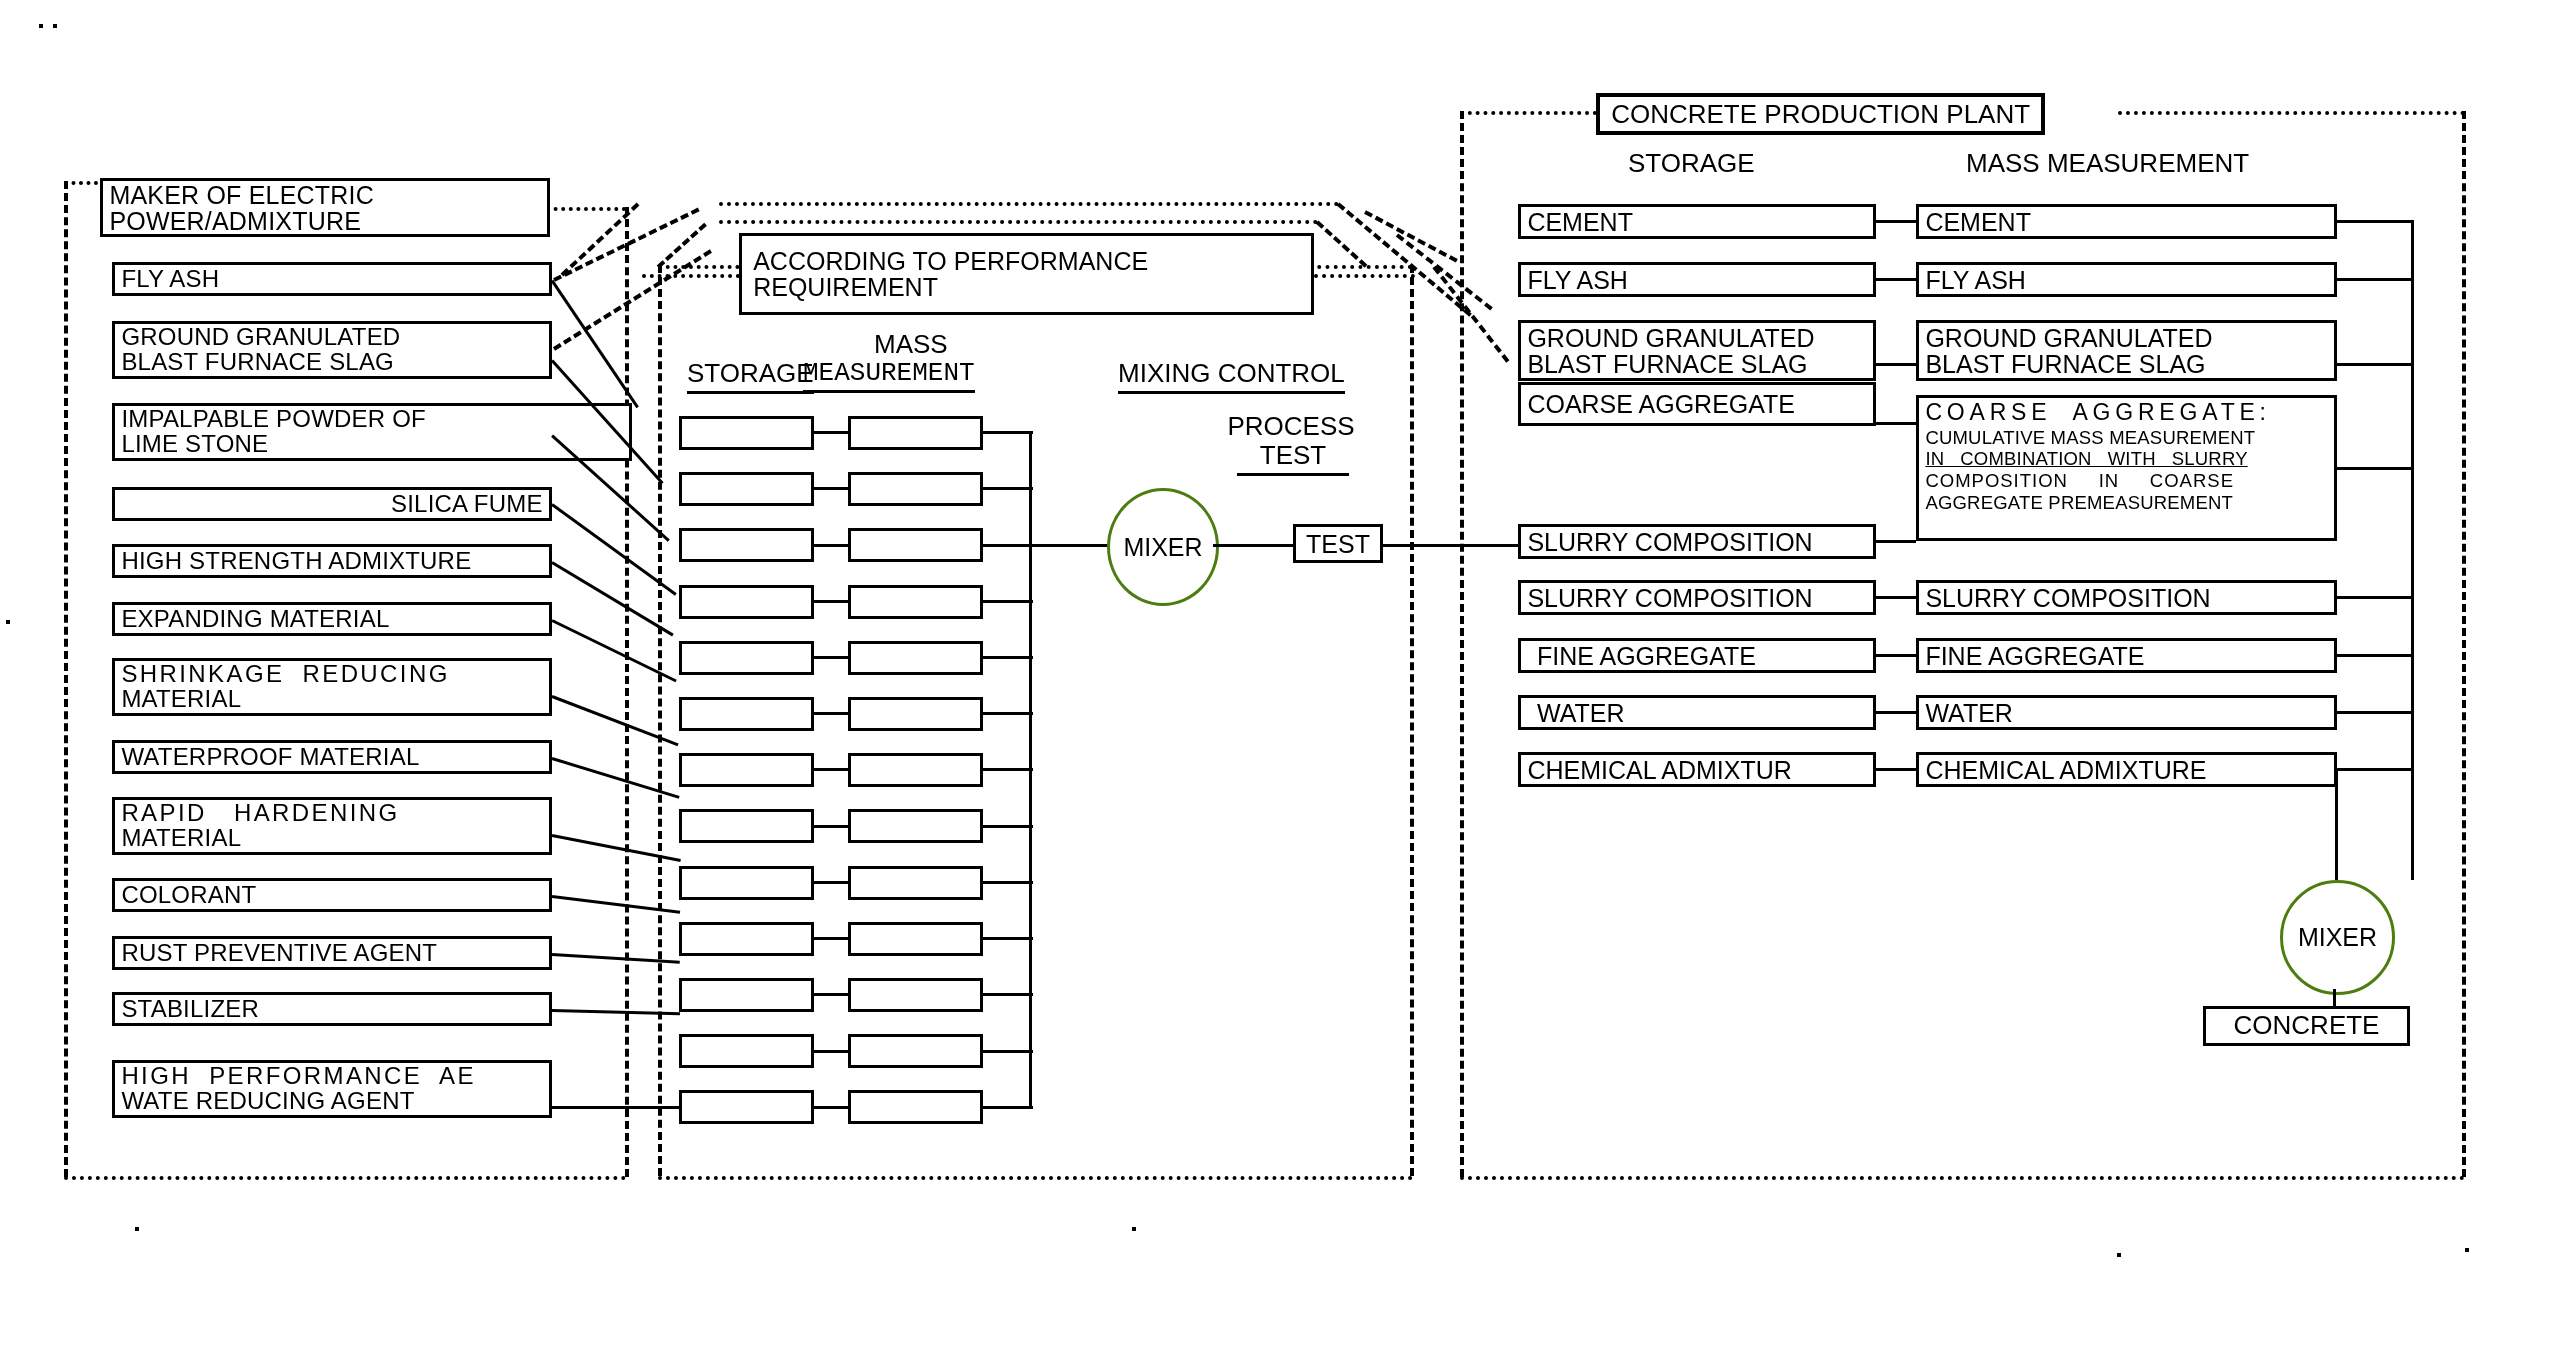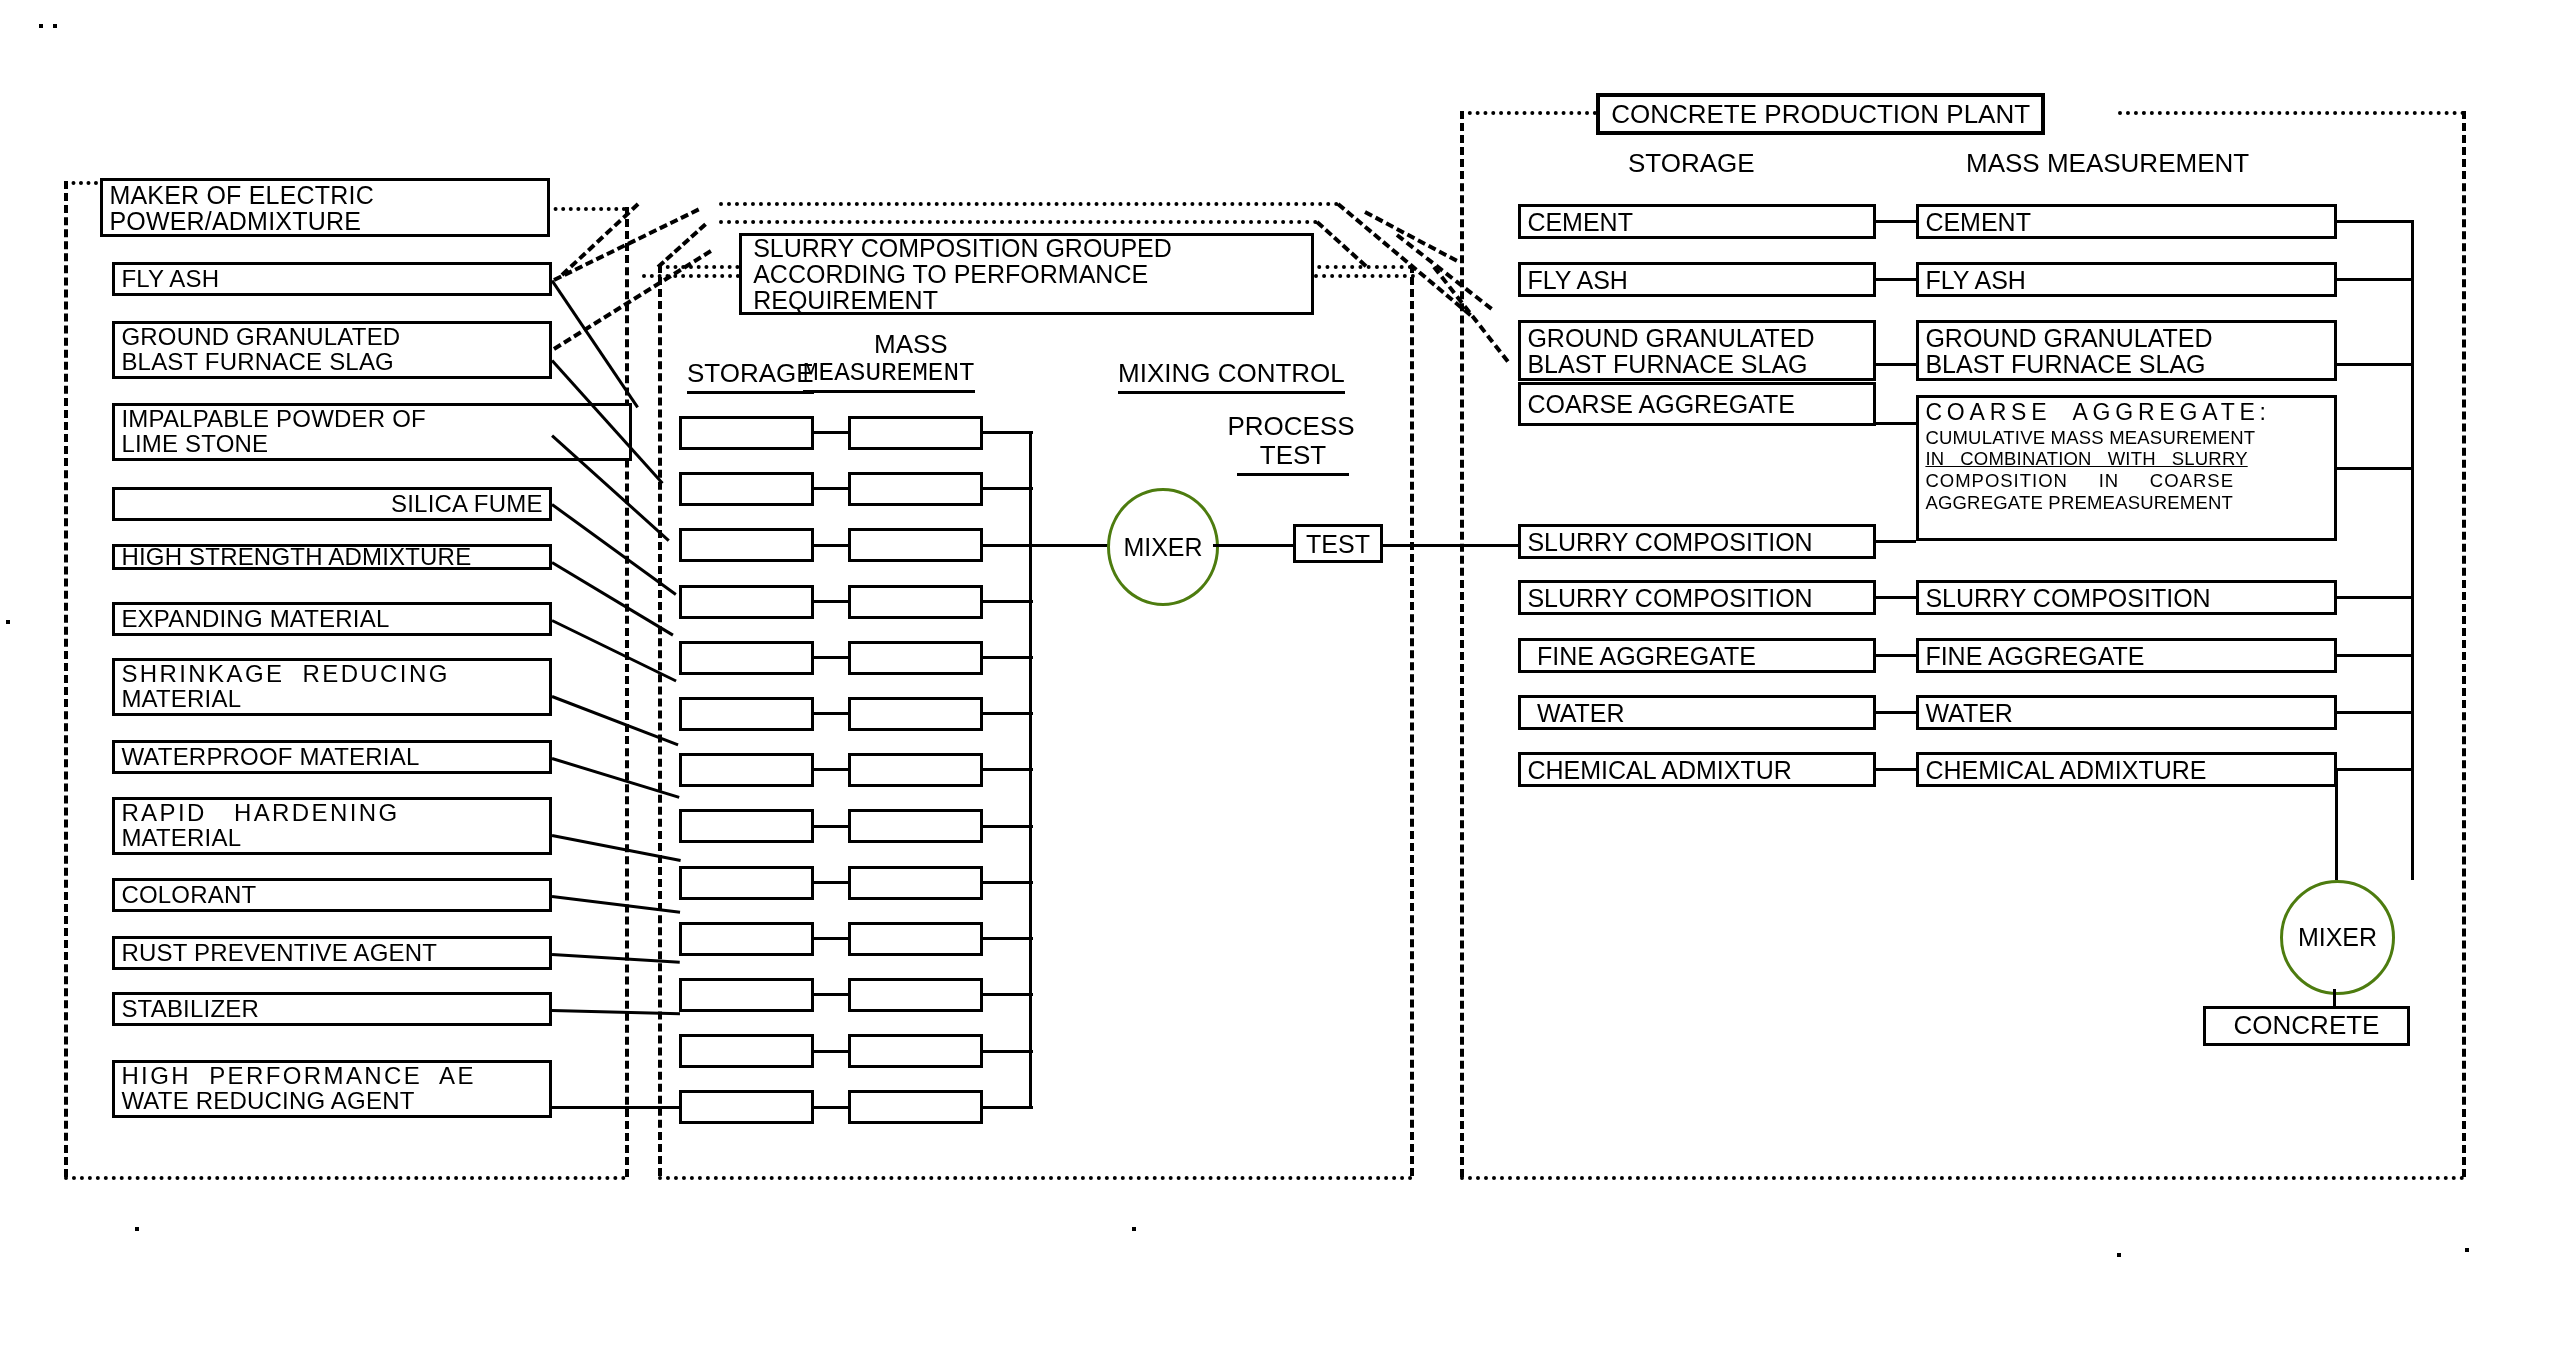--- a/index.html
+++ b/index.html
@@ -96,21 +96,21 @@
 
   <div class="box lbox" style="left:112px;top:403px;width:520px;height:58px;">
     <span class="ln">IMPALPABLE POWDER OF</span>
     <span class="ln">LIME STONE</span>
   </div>
 
   <div class="box lbox" style="left:112px;top:487px;width:440px;height:34px;text-align:right;">
     <span class="ln">SILICA FUME</span>
   </div>
 
-  <div class="box lbox" style="left:112px;top:544px;width:440px;height:26px;">
+  <div class="box lbox" style="left:112px;top:544px;width:440px;height:34px;">
     <span class="ln">HIGH STRENGTH ADMIXTURE</span>
   </div>
 
   <div class="box lbox" style="left:112px;top:602px;width:440px;height:34px;">
     <span class="ln">EXPANDING MATERIAL</span>
   </div>
 
   <div class="box lbox" style="left:112px;top:658px;width:440px;height:58px;">
     <span class="ln sp-wide">SHRINKAGE  REDUCING</span>
     <span class="ln">MATERIAL</span>
@@ -136,21 +136,20 @@
   <div class="box lbox" style="left:112px;top:992px;width:440px;height:34px;">
     <span class="ln">STABILIZER</span>
   </div>
 
   <div class="box lbox" style="left:112px;top:1060px;width:440px;height:58px;">
     <span class="ln sp-wide">HIGH  PERFORMANCE  AE</span>
     <span class="ln">WATE REDUCING AGENT</span>
   </div>
 
   <div class="box" style="left:739px;top:233px;width:575px;height:82px;padding:1.6px 11.2px;font-size:25px;">
-    <span class="ln">SLURRY COMPOSITION GROUPED</span>
     <span class="ln">ACCORDING TO PERFORMANCE</span>
     <span class="ln">REQUIREMENT</span>
   </div>
 
   <div class="txt h-col ul" style="left:687px;top:358px;">STORAGE</div>
   <div class="txt h-col" style="left:874px;top:329px;">MASS</div>
   <div class="txt h-col ul" style="left:803px;top:358px;font-family:Liberation Mono, monospace;">MEASUREMENT</div>
   <div class="txt h-col ul" style="left:1118px;top:358px;">MIXING CONTROL</div>
 
   <div class="txt h-col ctr" style="left:1222px;top:411px;width:138px;">PROCESS</div>

